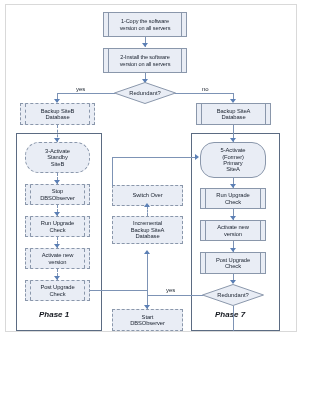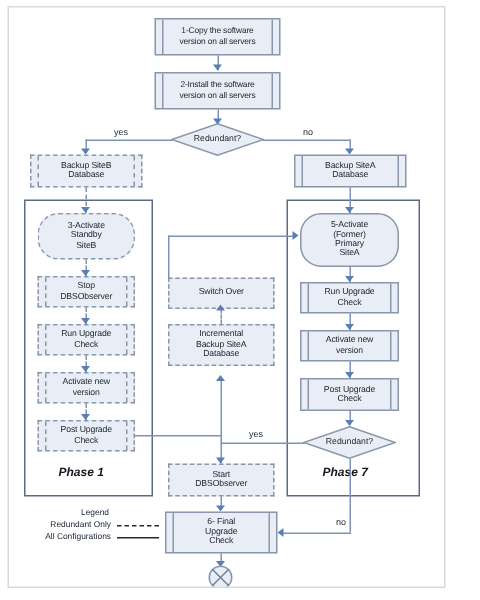--- a/index.html
+++ b/index.html
@@ -7,21 +7,21 @@
     background: #ffffff;
   }
   body {
     width: 303px; height: 400px;
     font-family: "Liberation Sans", sans-serif;
     overflow: hidden;
   }
   #page {
     position: absolute;
     left: 5px; top: 4px;
-    width: 292px; height: 388px;
+    width: 292px; height: 328px;
     background: #ffffff;
     border: 1px solid #d9d9d9;
     box-sizing: border-box;
     overflow: hidden;
   }
   .node {
     position: absolute;
     box-sizing: border-box;
     display: flex;
     align-items: center;

